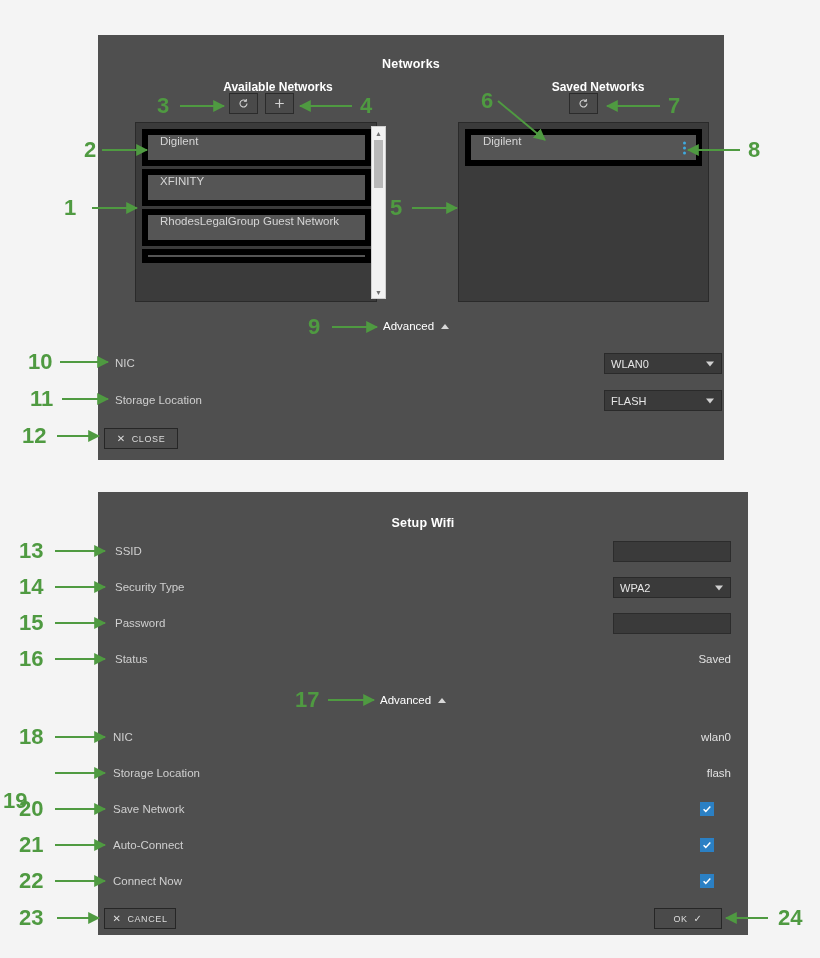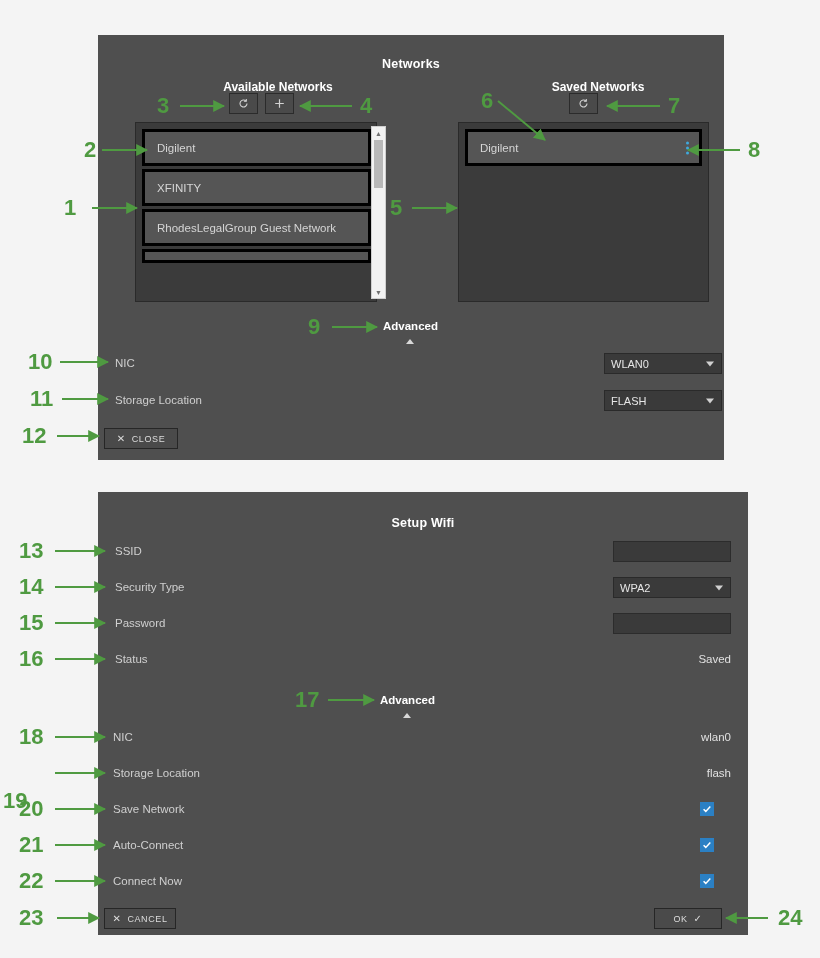--- a/index.html
+++ b/index.html
@@ -54,23 +54,23 @@
     overflow:hidden;
   }
   #available-list{left:135px;top:122px;width:242px;height:180px;padding:6px 5px 0 6px;}
   #saved-list{left:458px;top:122px;width:251px;height:180px;padding:6px 6px 0 6px;}
 
   .netitem{
     position:relative;
     height:37px;
     margin-bottom:3px;
     background:#555555;
-    border:3px solid #000000;
-    box-sizing:border-box;
-    display:flex;align-items:center;
+    border:6px solid #000000;
+    box-sizing:border-box;
+    display:flex;
     padding-left:12px;
     color:#d5d5d5;font-size:11.5px;
     cursor:pointer;
   }
   .netitem.partial{height:14px;}
 
   
   #avail-scrollbar{
     position:absolute;left:371px;top:126px;width:15px;height:173px;
     background:#f2f2f2;border:1px solid #cfcfcf;box-sizing:border-box;
@@ -91,24 +91,23 @@
   .kebab{
     position:absolute;right:10px;top:50%;transform:translateY(-50%);
     display:flex;flex-direction:column;gap:2px;
     cursor:pointer;
   }
   .kebab i{display:block;width:3px;height:3px;background:#3fa9dd;border-radius:50%;}
 
   
   .advanced{
     position:absolute;
-    color:#ffffff;font-size:11.5px;font-weight:bold;
+    color:#ffffff;font-size:11.5px;font-weight:normal;
     display:flex;align-items:center;gap:7px;
     cursor:pointer;
-    flex-direction:column;
   }
   .caret-up{
     width:0;height:0;
     border-left:4px solid transparent;border-right:4px solid transparent;
     border-bottom:5px solid #d8d8d8;
   }
 
   
   .row-label{
     position:absolute;

